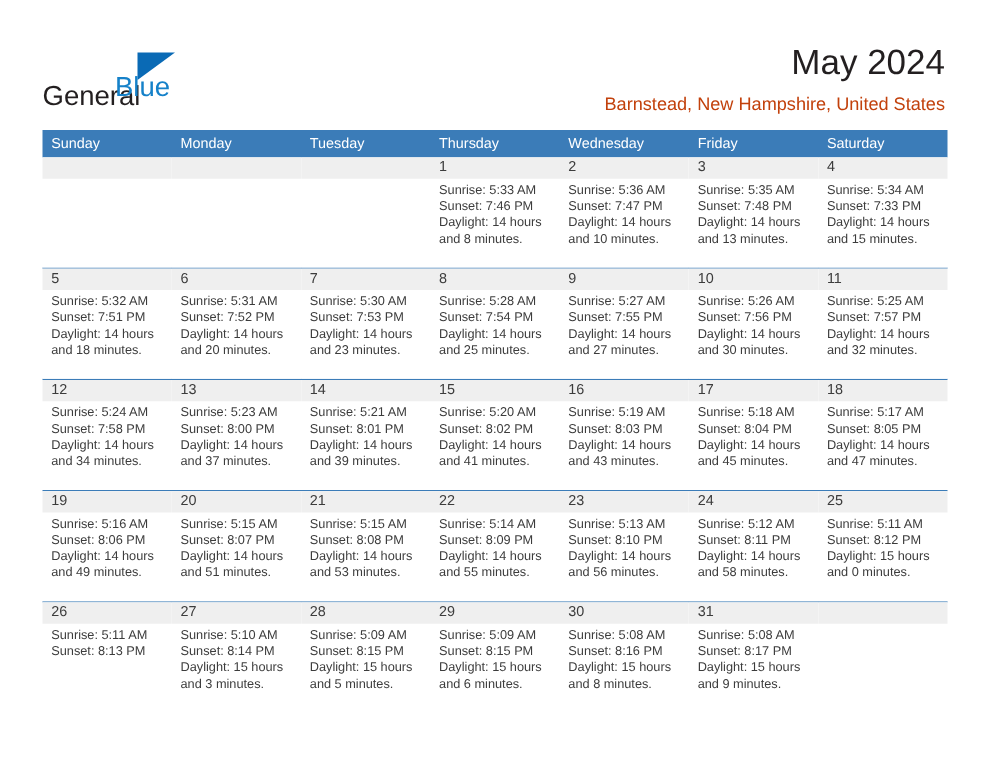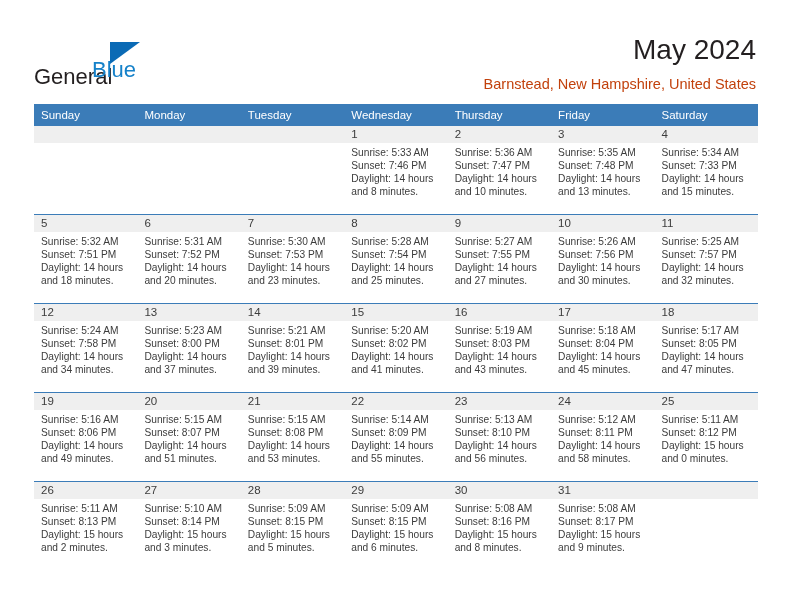--- a/index.html
+++ b/index.html
@@ -139,22 +139,22 @@
     </div>
     <div class="title">May 2024</div>
     <div class="subtitle">Barnstead, New Hampshire, United States</div>
   </div>
 
   <div class="calendar">
     <div class="weekday-row" id="weekday-row">
         <div class="weekday">Sunday</div>
         <div class="weekday">Monday</div>
         <div class="weekday">Tuesday</div>
+        <div class="weekday">Thursday</div>
         <div class="weekday">Wednesday</div>
-        <div class="weekday">Thursday</div>
         <div class="weekday">Friday</div>
         <div class="weekday">Saturday</div>
       </div>
     <div id="weeks-container">
         <div class="week">
           <div class="week-inner">
             <div class="day empty">
               <div class="day-num"></div>
             </div>
             <div class="day empty">
@@ -377,21 +377,20 @@
             </div>
           </div>
         </div>
         <div class="week">
           <div class="week-inner">
             <div class="day">
               <div class="day-num">26</div>
               <div class="day-info">
                 <div>Sunrise: 5:11 AM</div>
                 <div>Sunset: 8:13 PM</div>
-                <div class="wrap">Daylight: 15 hours and 2 minutes.</div>
               </div>
             </div>
             <div class="day">
               <div class="day-num">27</div>
               <div class="day-info">
                 <div>Sunrise: 5:10 AM</div>
                 <div>Sunset: 8:14 PM</div>
                 <div class="wrap">Daylight: 15 hours and 3 minutes.</div>
               </div>
             </div>

